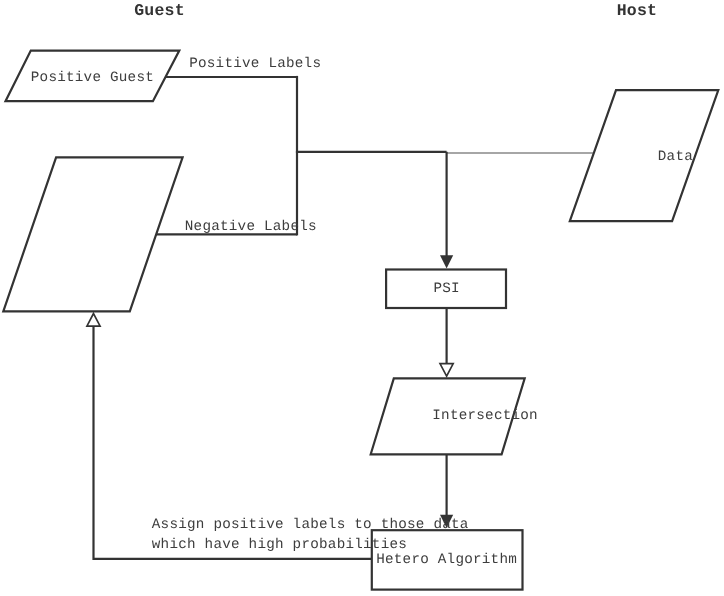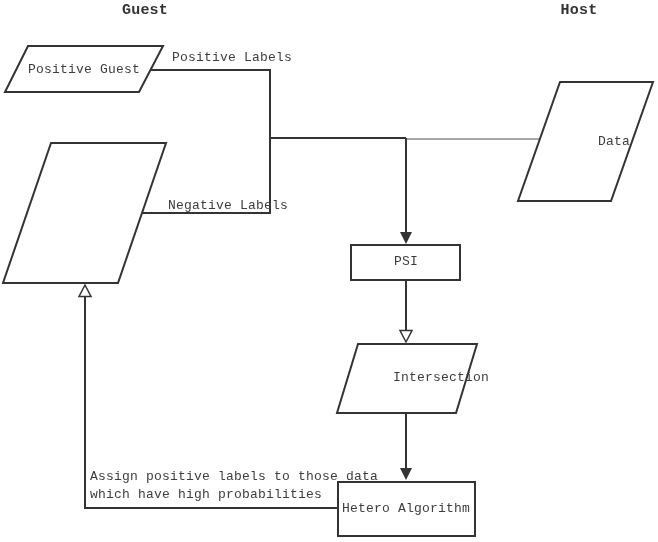--- a/index.html
+++ b/index.html
@@ -35,20 +35,21 @@
   .col-title {
     font-size: 15px;
     font-weight: 600;
     color: #333333;
   }
   .annotation {
     line-height: 18px;
   }
   .annotation span {
     display: block;
+    margin-left: 48px;
   }
 </style>
 </head>
 <body>
 
 <div class="canvas">
 
   <svg width="658" height="542" viewBox="0 0 658 542">
 
     <line x1="149" y1="70" x2="270" y2="70" stroke="#333333" stroke-width="2"></line>

